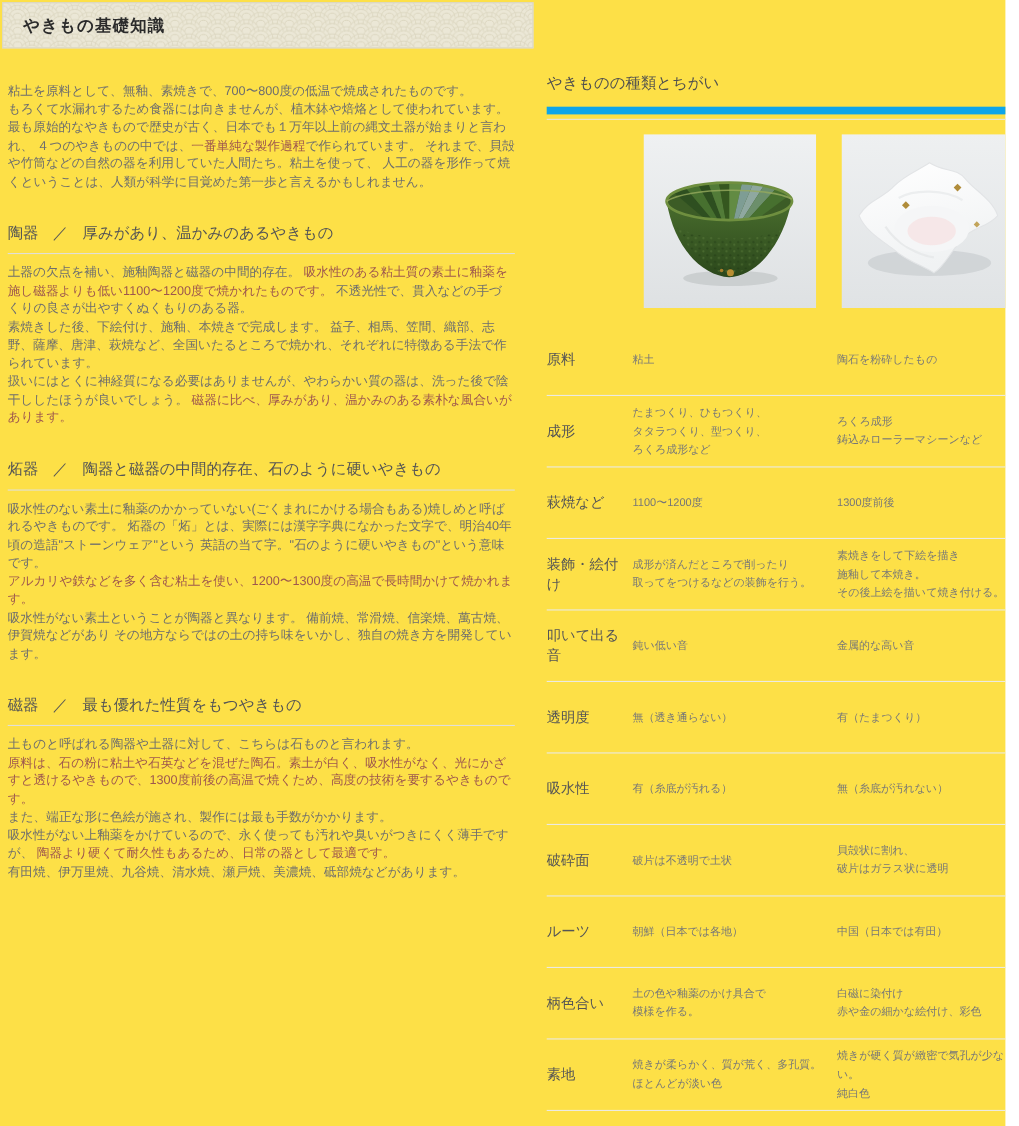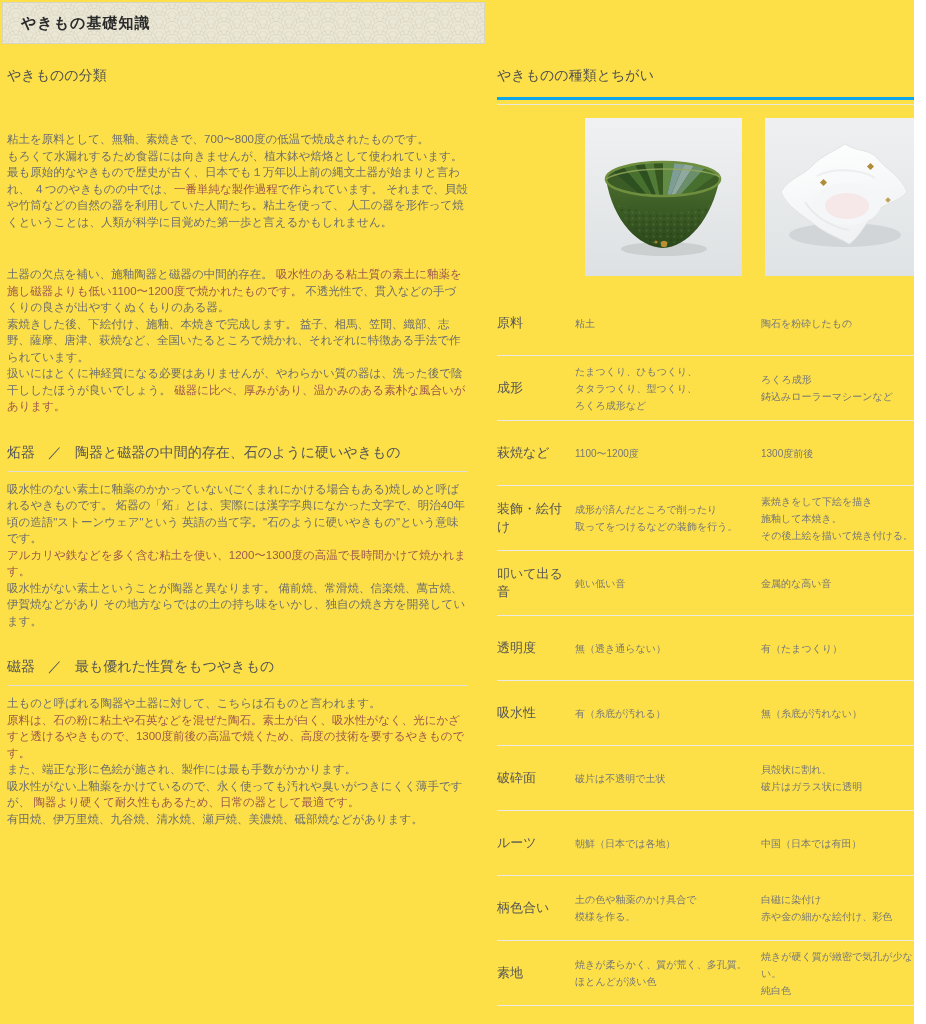--- a/index.html
+++ b/index.html
@@ -22,21 +22,21 @@
     display:flex;align-items:center;}
   .banner h1{margin:0 0 0 18px;font-family:"Liberation Serif",serif;
     font-size:15px;font-weight:bold;color:#2b2b2b;letter-spacing:1px;}
 
   
   .left-col{position:absolute;left:7px;top:66px;width:461px;}
   .right-col{position:absolute;left:497px;top:66px;width:428px;}
 
   h2.col-head{margin:0;font-size:14px;font-weight:normal;color:#4f4f4f;line-height:18px;}
   .left-col h2.col-head{margin-bottom:38px;}
-  .right-col h2.col-head{padding-bottom:13px;border-bottom:3px solid #0ea5e9;}
+  .right-col h2.col-head{padding-bottom:13px;border-bottom:7px solid #0ea5e9;}
 
   
   .sec{margin-bottom:27px;}
   .sec-head{margin:0;font-size:14px;font-weight:normal;color:#555;line-height:20px;
     padding-bottom:9px;border-bottom:1px solid #e1dfd7;}
   .sec-head .slash{margin:0 13px;}
   .sec-body{margin:0;padding-top:9px;font-size:11.5px;line-height:16.5px;color:#6e6e6e;
     white-space:pre-wrap;}
   .sec-body .em{color:#9e574e;}
 
@@ -55,28 +55,30 @@
 </head>
 <body>
 
 <div class="page">
 
   <div class="banner">
     <h1>やきもの基礎知識</h1>
   </div>
 
   <div class="left-col">
-    <h2 class="col-head">やきものの分類</h2>
     <div id="sections">
   <section class="sec">
     <p class="sec-body"><span>粘土を原料として、無釉、素焼きで、700〜800度の低温で焼成されたものです。
 もろくて水漏れするため食器には向きませんが、植木鉢や焙烙として使われています。 最も原始的なやきもので歴史が古く、日本でも１万年以上前の縄文土器が始まりと言われ、 ４つのやきものの中では、</span><span class="em">一番単純な製作過程</span><span>で作られています。 それまで、貝殻や竹筒などの自然の器を利用していた人間たち。粘土を使って、 人工の器を形作って焼くということは、人類が科学に目覚めた第一歩と言えるかもしれません。</span></p>
   </section>
 
   <section class="sec">
+    <h3 class="sec-head">
+      <span class="term">陶器</span><span class="slash">／</span><span class="sub">厚みがあり、温かみのあるやきもの</span>
+    </h3>
     <p class="sec-body"><span>土器の欠点を補い、施釉陶器と磁器の中間的存在。 </span><span class="em">吸水性のある粘土質の素土に釉薬を施し磁器よりも低い1100〜1200度で焼かれたものです。</span><span> 不透光性で、貫入などの手づくりの良さが出やすくぬくもりのある器。
 素焼きした後、下絵付け、施釉、本焼きで完成します。 益子、相馬、笠間、織部、志野、薩摩、唐津、萩焼など、全国いたるところで焼かれ、それぞれに特徴ある手法で作られています。
 扱いにはとくに神経質になる必要はありませんが、やわらかい質の器は、洗った後で陰干ししたほうが良いでしょう。 </span><span class="em">磁器に比べ、厚みがあり、温かみのある素朴な風合いがあります。</span></p>
   </section>
 
   <section class="sec">
     <h3 class="sec-head">
       <span class="term">炻器</span><span class="slash">／</span><span class="sub">陶器と磁器の中間的存在、石のように硬いやきもの</span>
     </h3>
     <p class="sec-body"><span>吸水性のない素土に釉薬のかかっていない(ごくまれにかける場合もある)焼しめと呼ばれるやきものです。 炻器の「炻」とは、実際には漢字字典になかった文字で、明治40年頃の造語"ストーンウェア"という 英語の当て字。"石のように硬いやきもの"という意味です。

